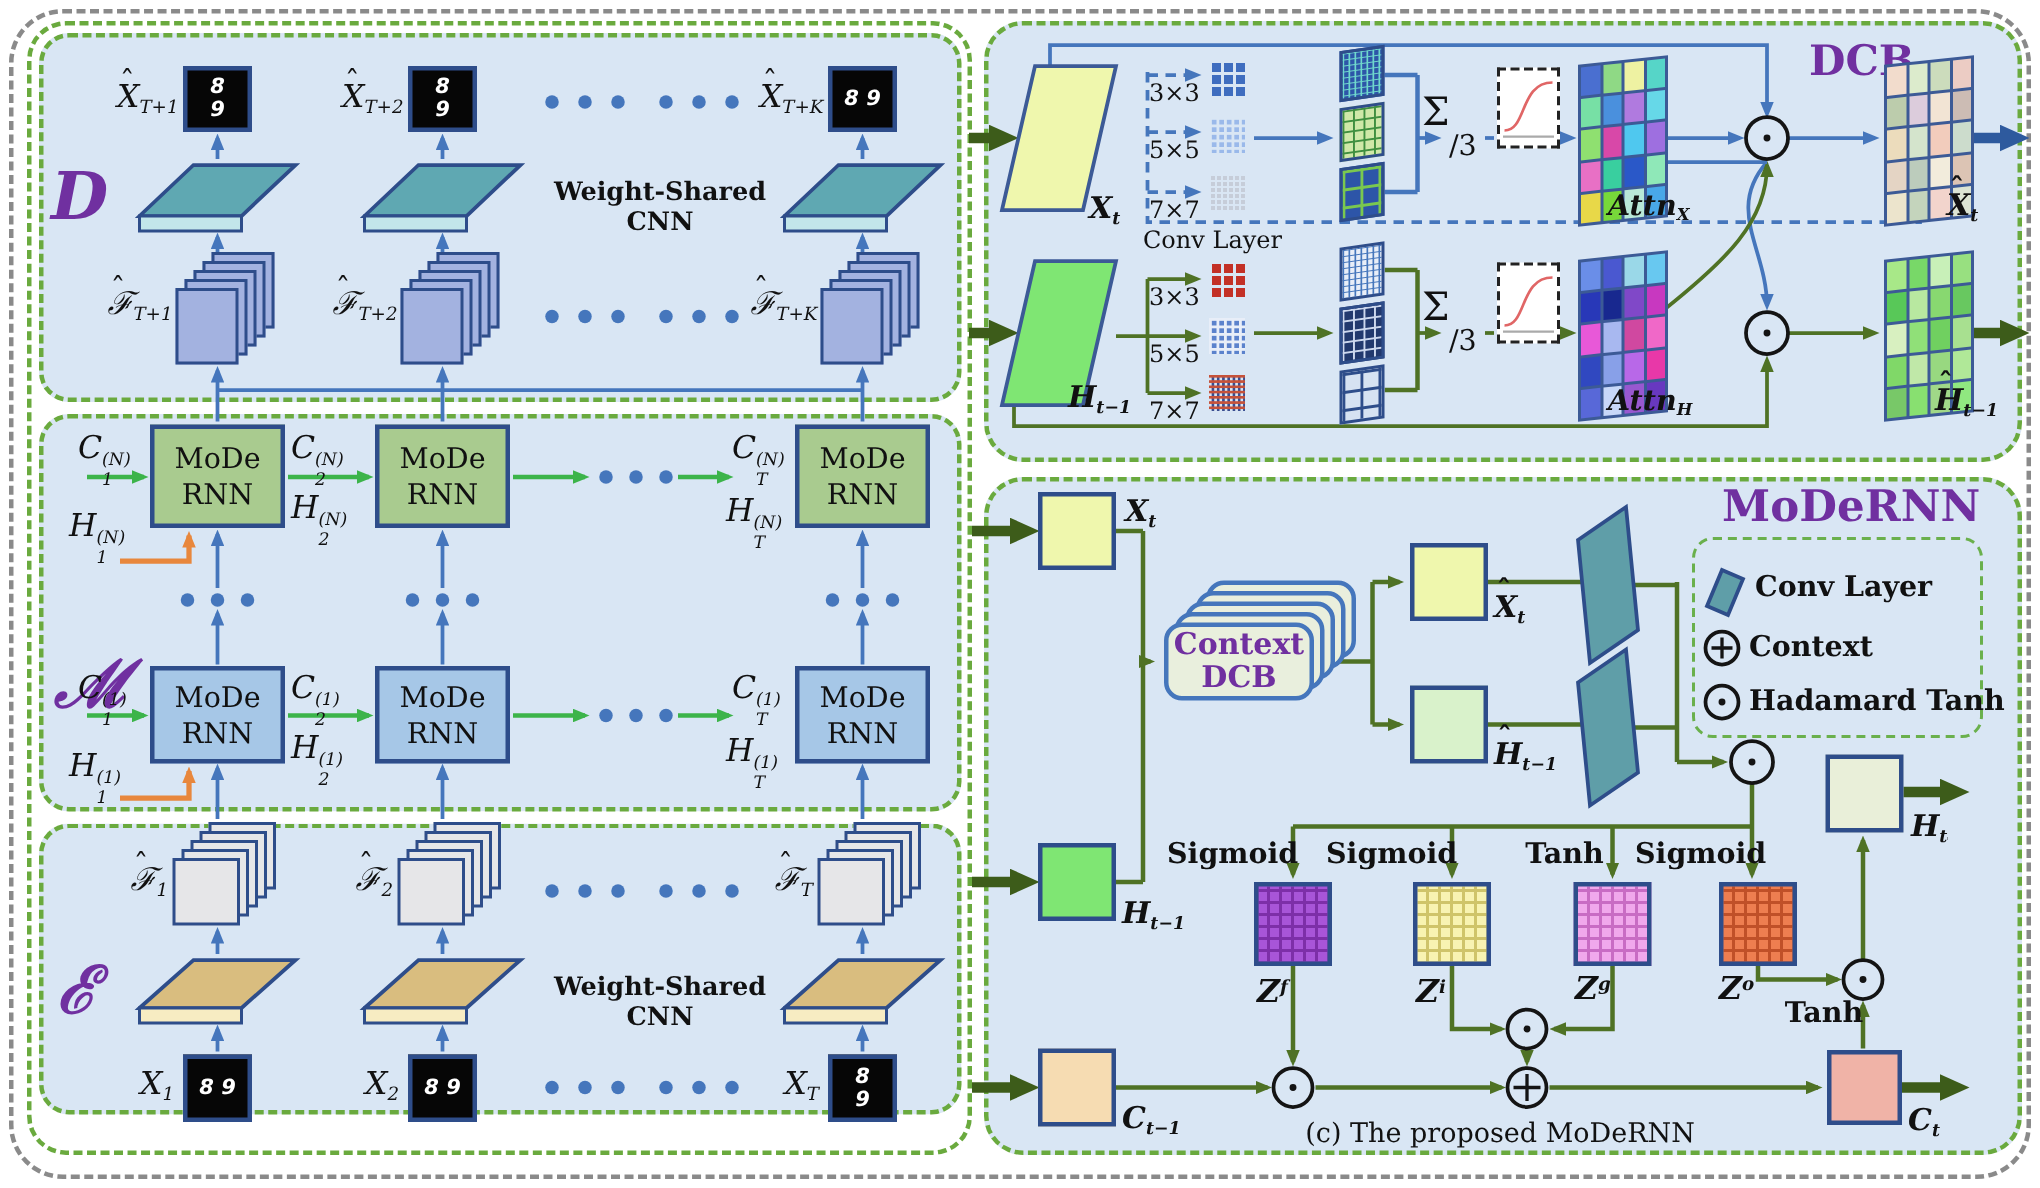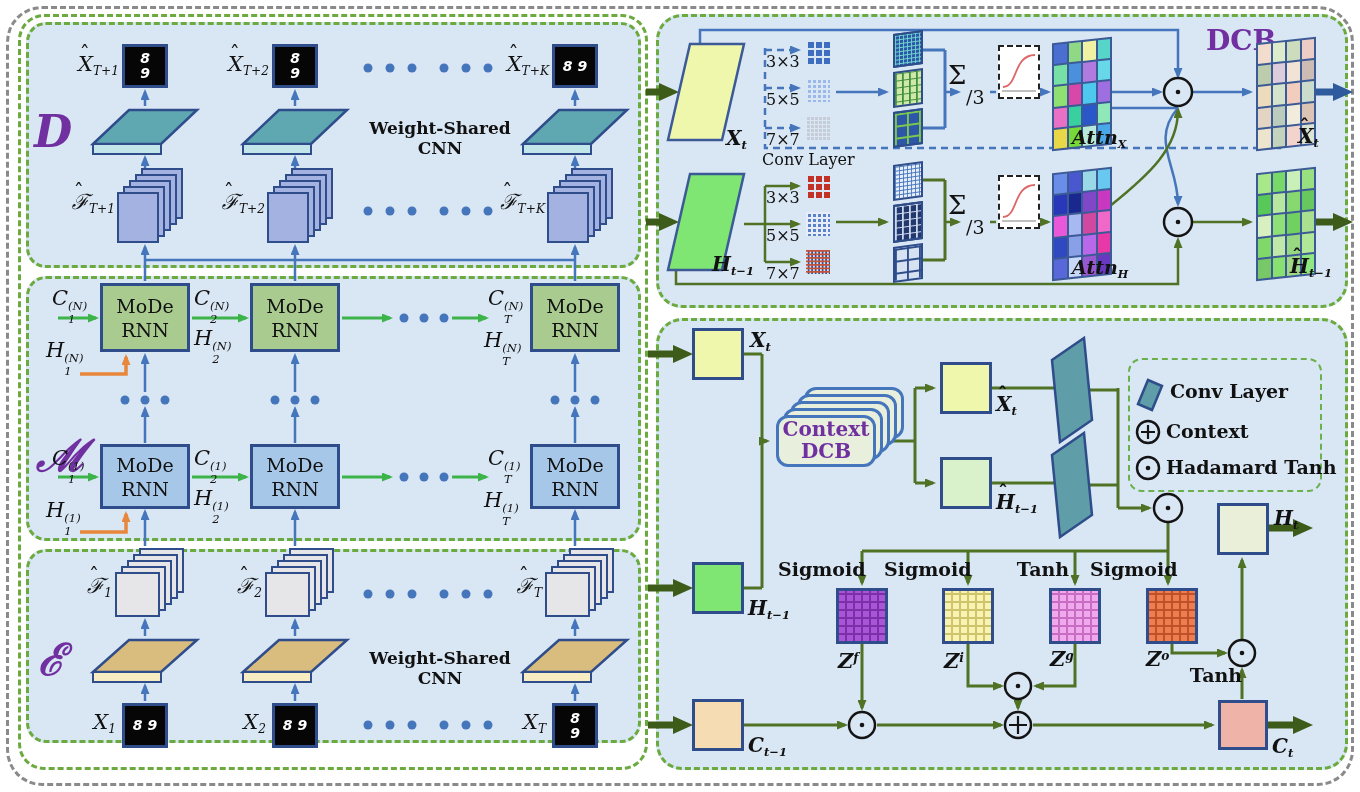--- a/index.html
+++ b/index.html
@@ -549,20 +549,22 @@
       <div style="background: rgb(152, 216, 128);"></div>
       <div style="background: rgb(176, 232, 152);"></div>
       <div style="background: rgb(120, 200, 104);"></div>
       <div style="background: rgb(136, 224, 112);"></div>
       <div style="background: rgb(160, 216, 136);"></div>
       <div style="background: rgb(144, 232, 128);"></div>
     </div>
   <div class="math bld" style="left:1298px;top:126px;font-size:20px;"><span class="base">X<span class="hat">ˆ</span></span><span class="sb">t</span></div>
   <div class="math bld" style="left:1290px;top:256px;font-size:20px;"><span class="base">H<span class="hat">ˆ</span></span><span class="sb">t−1</span></div>
 
+  <div class="title" style="left:1148px;top:320px;font-size:29px;">MoDeRNN</div>
+  <div class="caption" style="left:700px;top:745px;width:600px;">(c) The proposed MoDeRNN</div>
 
   <div class="sq" style="left:692px;top:328px;width:52px;height:52px;background:var(--xt_yellow);"></div>
   <div class="math bld" style="left:750px;top:330px;font-size:20px;"><span class="base">X</span><span class="sb">t</span></div>
   <div class="sq" style="left:692px;top:562px;width:52px;height:52px;background:var(--h_green);"></div>
   <div class="math bld" style="left:748px;top:598px;font-size:20px;"><span class="base">H</span><span class="sb">t−1</span></div>
   <div class="sq" style="left:692px;top:699px;width:52px;height:52px;background:var(--c_tan);"></div>
   <div class="math bld" style="left:748px;top:735px;font-size:20px;"><span class="base">C</span><span class="sb">t−1</span></div>
 
   <div class="stk stD" style="left: 141px; top: 168px; width: 42px; height: 51px;"></div>
     <div class="stk stD" style="left: 135px; top: 174px; width: 42px; height: 51px;"></div>
@@ -617,21 +619,21 @@
   <div class="gate" style="left: 1146px; top: 588px; width: 52px; height: 56px; background-color: rgb(238, 126, 80); background-image: repeating-linear-gradient(0deg, transparent 0px, transparent 6px, rgb(192, 80, 40) 6px, rgb(192, 80, 40) 8px), repeating-linear-gradient(90deg, transparent 0px, transparent 6px, rgb(192, 80, 40) 6px, rgb(192, 80, 40) 8px);"></div>
 
   <div class="math bld" style="left:838px;top:650px;font-size:21px;"><span class="base">Z</span><span class="sp">f</span></div>
   <div class="math bld" style="left:944px;top:650px;font-size:21px;"><span class="base">Z</span><span class="sp">i</span></div>
   <div class="math bld" style="left:1050px;top:648px;font-size:21px;"><span class="base">Z</span><span class="sp">g</span></div>
   <div class="math bld" style="left:1146px;top:648px;font-size:21px;"><span class="base">Z</span><span class="sp">o</span></div>
 
   <div class="actlabel" style="left:1186px;top:664px;width:60px;">Tanh</div>
 
   <div class="sq" style="left:1217px;top:503px;width:52px;height:52px;background:var(--ht_pale);"></div>
-  <div class="math bld" style="left:1274px;top:508px;font-size:20px;text-decoration:underline;"><span class="base">H</span><span class="sb">t</span></div>
+  <div class="math bld" style="left:1274px;top:540px;font-size:20px;text-decoration:underline;"><span class="base">H</span><span class="sb">t</span></div>
   <div class="sq" style="left:1218px;top:700px;width:50px;height:50px;background:var(--ct_pink);"></div>
   <div class="math bld" style="left:1272px;top:736px;font-size:20px;"><span class="base">C</span><span class="sb">t</span></div>
 
   <div class="legendbox" style="left:1128px;top:358px;width:194px;height:134px;"></div>
   <div class="legtext" style="left:1170px;top:380px;">Conv Layer</div>
   <div class="legtext" style="left:1166px;top:420px;">Context</div>
   <div class="legtext" style="left:1166px;top:456px;">Hadamard Tanh</div>
 
 </div>
 

